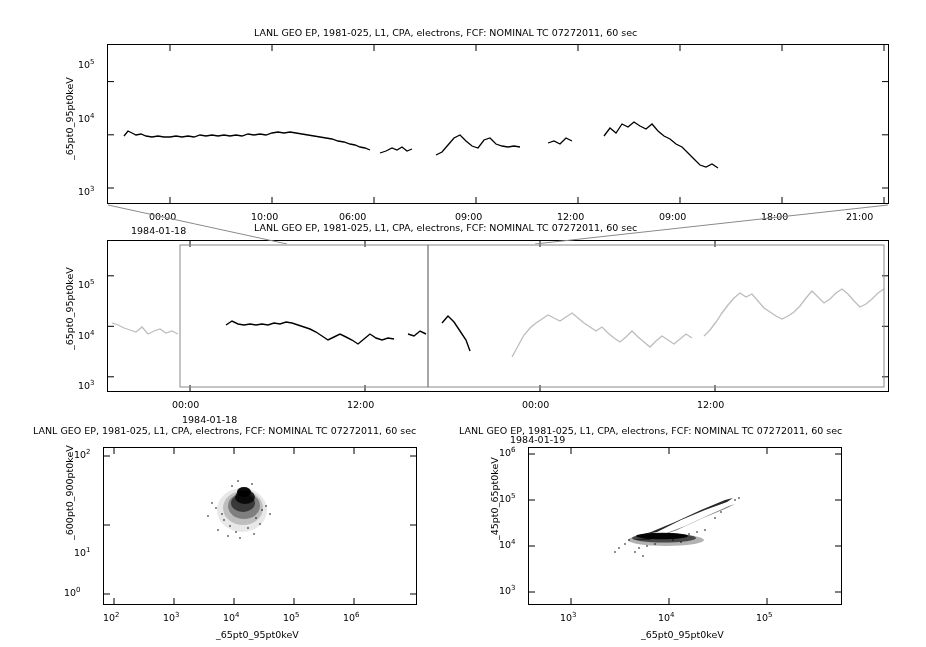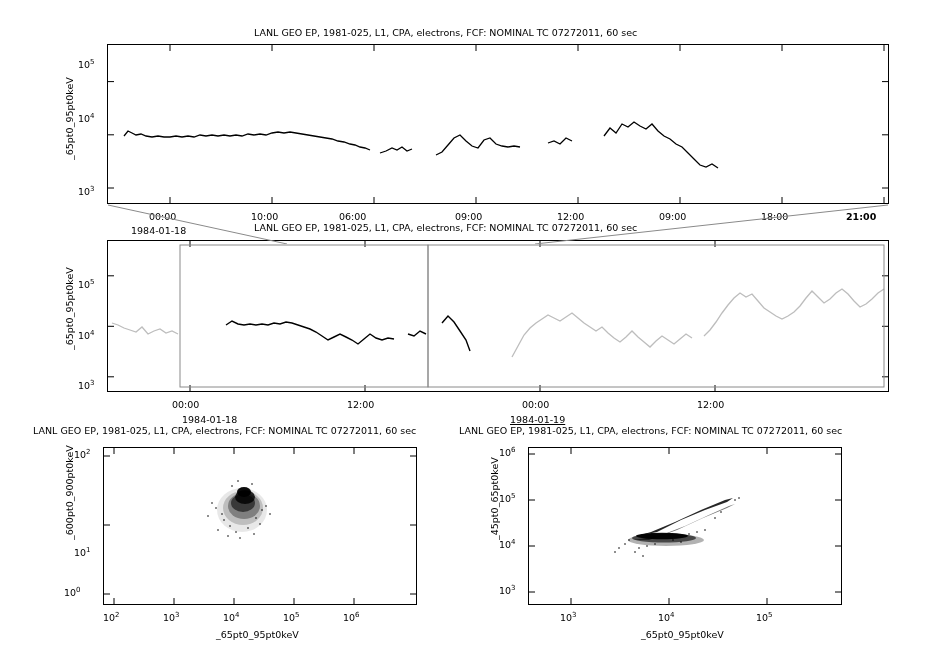--- a/index.html
+++ b/index.html
@@ -103,21 +103,21 @@
   <div class="tick-label" style="left:78px; top:112px;">10<span class="mathsup">4</span></div>
   <div class="tick-label" style="left:78px; top:185px;">10<span class="mathsup">3</span></div>
 
   <div class="tick-label" style="left:149px; top:211px;">00:00</div>
   <div class="tick-label" style="left:251px; top:211px;">10:00</div>
   <div class="tick-label" style="left:339px; top:211px;">06:00</div>
   <div class="tick-label" style="left:455px; top:211px;">09:00</div>
   <div class="tick-label" style="left:557px; top:211px;">12:00</div>
   <div class="tick-label" style="left:659px; top:211px;">09:00</div>
   <div class="tick-label" style="left:761px; top:211px;">18:00</div>
-  <div class="tick-label" style="left:846px; top:211px;font-weight:bold;">21:00</div>
+  <div class="tick-label" style="left:846px; top:211px;">21:00</div>
 
   <div class="axis-label" style="left:131px; top:225px;">1984-01-18</div>
 </div>
 
 <div class="panel">
 
   <div class="title" style="left:254px; top:222px;">LANL GEO EP, 1981-025, L1, CPA, electrons, FCF: NOMINAL TC 07272011, 60 sec</div>
 
   <div class="axis-label ylabel" style="left:64px; top:350px;">_65pt0_95pt0keV</div>
 
@@ -169,21 +169,21 @@
   <div class="tick-label" style="left:78px; top:278px;">10<span class="mathsup">5</span></div>
   <div class="tick-label" style="left:78px; top:329px;">10<span class="mathsup">4</span></div>
   <div class="tick-label" style="left:78px; top:379px;">10<span class="mathsup">3</span></div>
 
   <div class="tick-label" style="left:172px; top:399px;">00:00</div>
   <div class="tick-label" style="left:347px; top:399px;">12:00</div>
   <div class="tick-label" style="left:522px; top:399px;">00:00</div>
   <div class="tick-label" style="left:697px; top:399px;">12:00</div>
 
   <div class="axis-label" style="left:182px; top:414px;">1984-01-18</div>
-  <div class="axis-label" style="left:510px; top:414px;text-decoration:underline;">1984-01-19</div>
+  <div class="axis-label" style="left:510px; top:434px;">1984-01-19</div>
 </div>
 
 <div class="panel">
 
   <div class="title" style="left:33px; top:425px;">LANL GEO EP, 1981-025, L1, CPA, electrons, FCF: NOMINAL TC 07272011, 60 sec</div>
 
   <div class="axis-label ylabel" style="left:64px; top:540px;">_600pt0_900pt0keV</div>
 
   <div class="plot-frame" style="left:103px; top:447px; width:314px; height:158px;">
     <svg width="312" height="156" viewBox="0 0 312 156">

